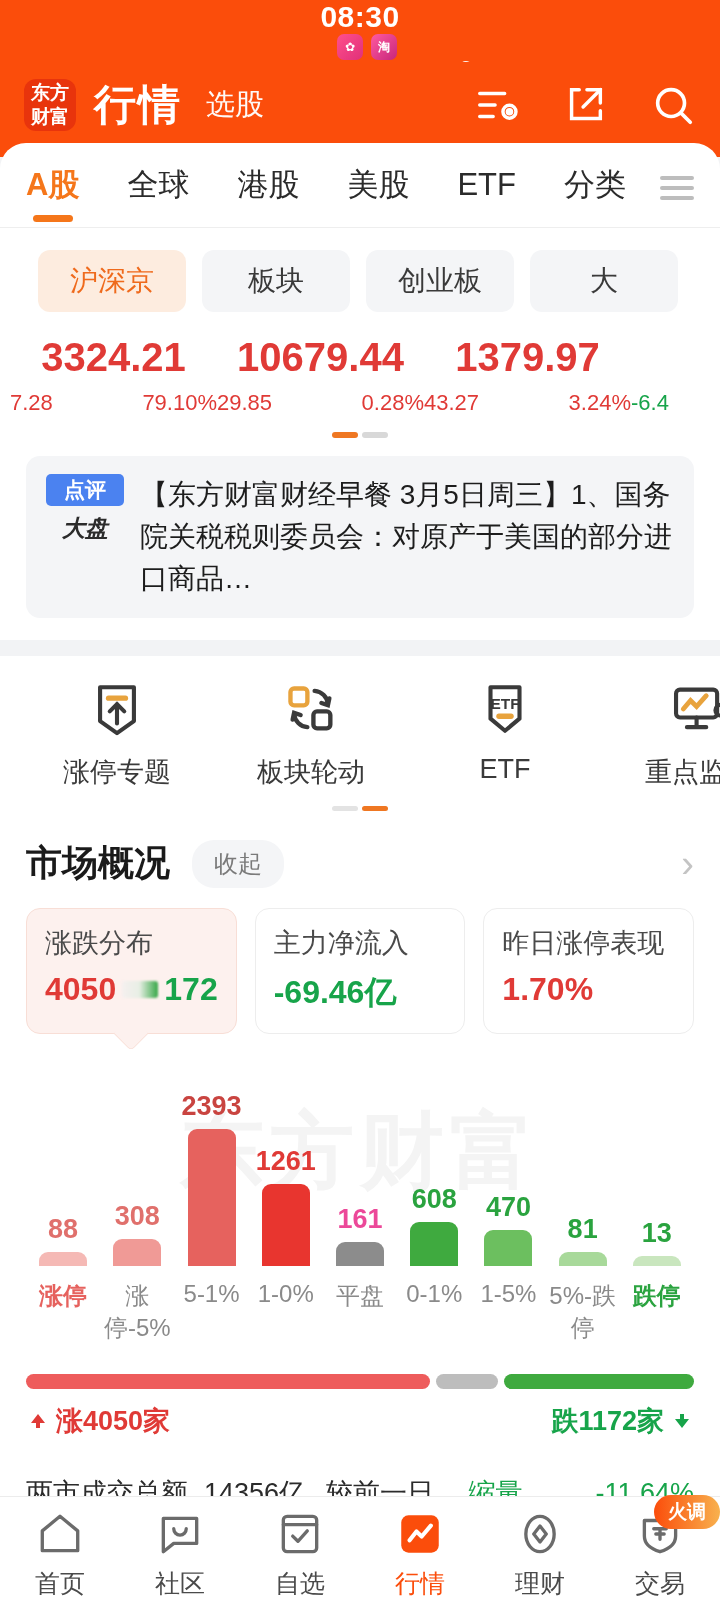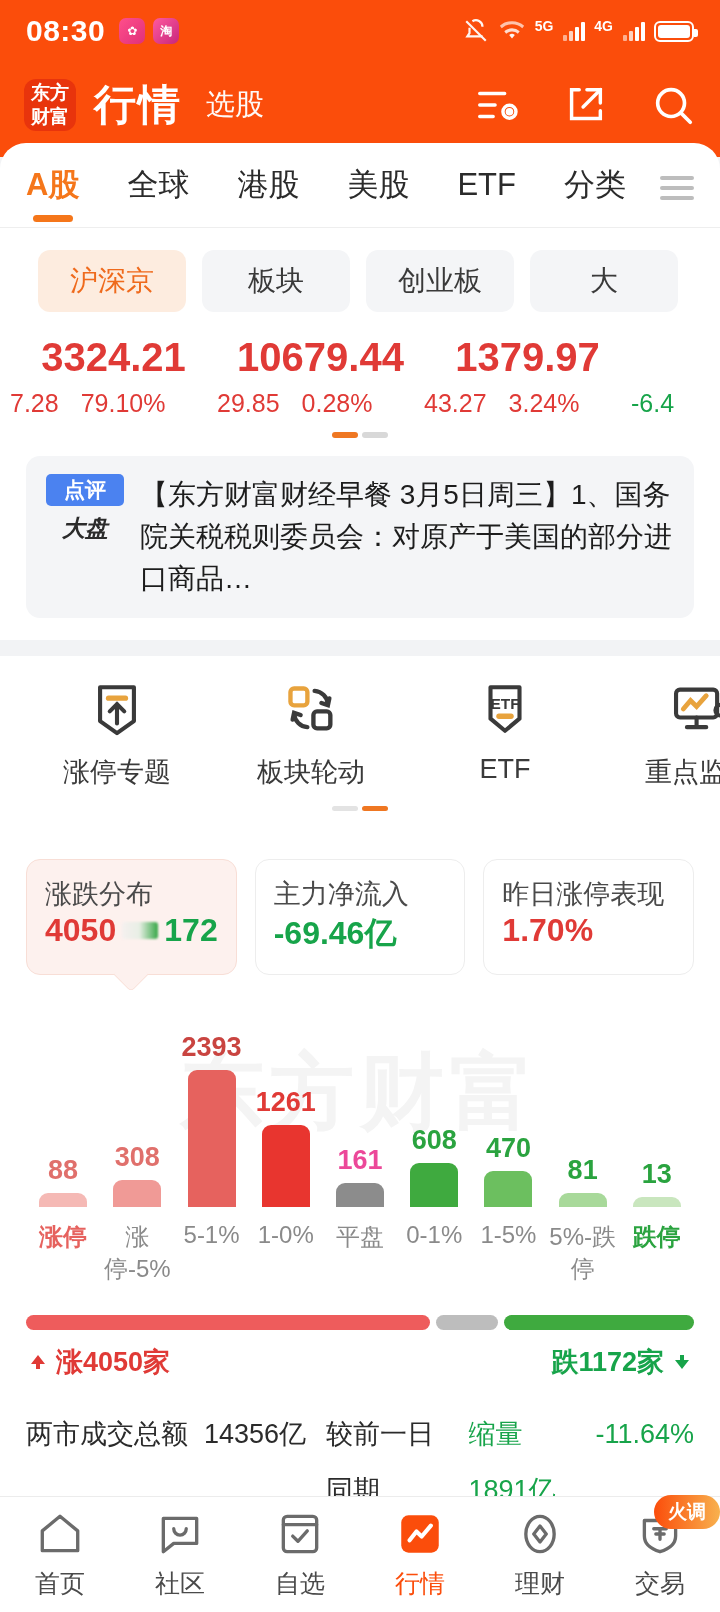--- a/index.html
+++ b/index.html
@@ -7,22 +7,23 @@
   body {
     font-family:"Liberation Sans","DejaVu Sans",sans-serif;
     background:#f2f3f5;
     overflow:hidden;
     position:relative;
   }
 
   
   .statusbar{
     height:62px; background:#fb4d0b;
-    display:flex; align-items:center; padding:0 26px;
+    display:flex; align-items:center; padding:0 36px;
     color:#fff;
+    flex-direction:column;
   }
   .sb-time{ font-size:30px; font-weight:700; letter-spacing:.5px; }
   .sb-appicons{ display:flex; gap:8px; margin-left:14px; }
   .sb-appicon{ width:26px;height:26px;border-radius:7px;
     background:linear-gradient(135deg,#ff4f8b,#e0307a);
     display:flex;align-items:center;justify-content:center;
     font-size:12px;color:#fff;font-weight:700;}
   .sb-appicon.b{background:linear-gradient(135deg,#ff5a9e,#c7267c);}
   .sb-right{ margin-left:auto; display:flex; align-items:center; gap:9px; }
   .sb-ic{ opacity:.95; display:flex; align-items:flex-end; }
@@ -82,21 +83,21 @@
     flex:0 0 auto;min-width:148px;height:62px;border-radius:12px;background:#f4f5f7;
     display:flex;align-items:center;justify-content:center;font-size:28px;color:#3a3a3a;
     padding:0 22px;
   }
   .chip.active{background:#fdecdf;color:#ef6a1c;}
 
   
   .indexrow{display:flex;padding:8px 10px 0;}
   .idx{flex:0 0 auto;width:207px;text-align:center;}
   .idx-val{font-size:40px;font-weight:700;line-height:54px;}
-  .idx-sub{font-size:25px;line-height:38px;display:flex;justify-content:flex-start;gap:22px;}
+  .idx-sub{font-size:22px;line-height:38px;display:flex;justify-content:space-between;gap:22px;}
   .up{color:#e03a36;}
   .down{color:#17a44a;}
   .dots{display:flex;justify-content:center;gap:4px;margin:10px 0 4px;}
   .dots i{display:block;width:26px;height:6px;border-radius:3px;background:#d8d8d8;}
   .dots i.on{background:#ef7722;}
 
   
   .news{
     margin:18px 26px 0;background:#f4f5f7;border-radius:14px;
     display:flex;padding:18px 20px;gap:16px;align-items:flex-start;
@@ -130,21 +131,21 @@
     font-size:24px;color:#7a7a7a;padding:8px 22px;
   }
   .mo-arrow{margin-left:auto;color:#c4c4c4;font-size:38px;line-height:1;}
 
   .cards{display:flex;gap:18px;margin-top:20px;}
   .card{
     flex:1;border:1px solid #ededed;border-radius:14px;padding:16px 18px 18px;
     position:relative;
   }
   .card.sel{background:#fdf1ee;border-color:#f8ded6;}
-  .card-t{font-size:27px;color:#4a4a4a;}
+  .card-t{font-size:27px;color:#4a4a4a;margin-bottom:10px;}
   .card-v{font-size:32px;font-weight:700;}
   .dist{display:flex;align-items:center;gap:6px;}
   .dist-bar{flex:1;height:17px;border-radius:3px;
     background:linear-gradient(90deg,#f5f0ef 0%,#e8efe5 48%,#37a747 100%);
     filter:blur(1px);}
   .card.sel:after{
     content:"";position:absolute;left:50%;bottom:-13px;transform:translateX(-50%) rotate(45deg);
     width:24px;height:24px;background:#fdf1ee;border-right:1px solid #f8ded6;
     border-bottom:1px solid #f8ded6;border-radius:0 0 5px 0;
   }
@@ -388,20 +389,25 @@
       <span class="quick-label">重点监控</span>
     </div>
   </div>
   <div class="quick-dots">
     <i></i>
     <i class="on"></i>
   </div>
 </div>
 
 <div class="mo">
+  <div class="mo-head">
+    <div class="mo-title">市场概况</div>
+    <div class="mo-collapse">收起</div>
+    <div class="mo-arrow">›</div>
+  </div>
 
   <div class="cards">
     <div class="card sel">
       <div class="card-t">涨跌分布</div>
       <div class="dist">
         <span class="card-v up">4050</span>
         <span class="dist-bar"></span>
         <span class="card-v down">172</span>
       </div>
     </div>

